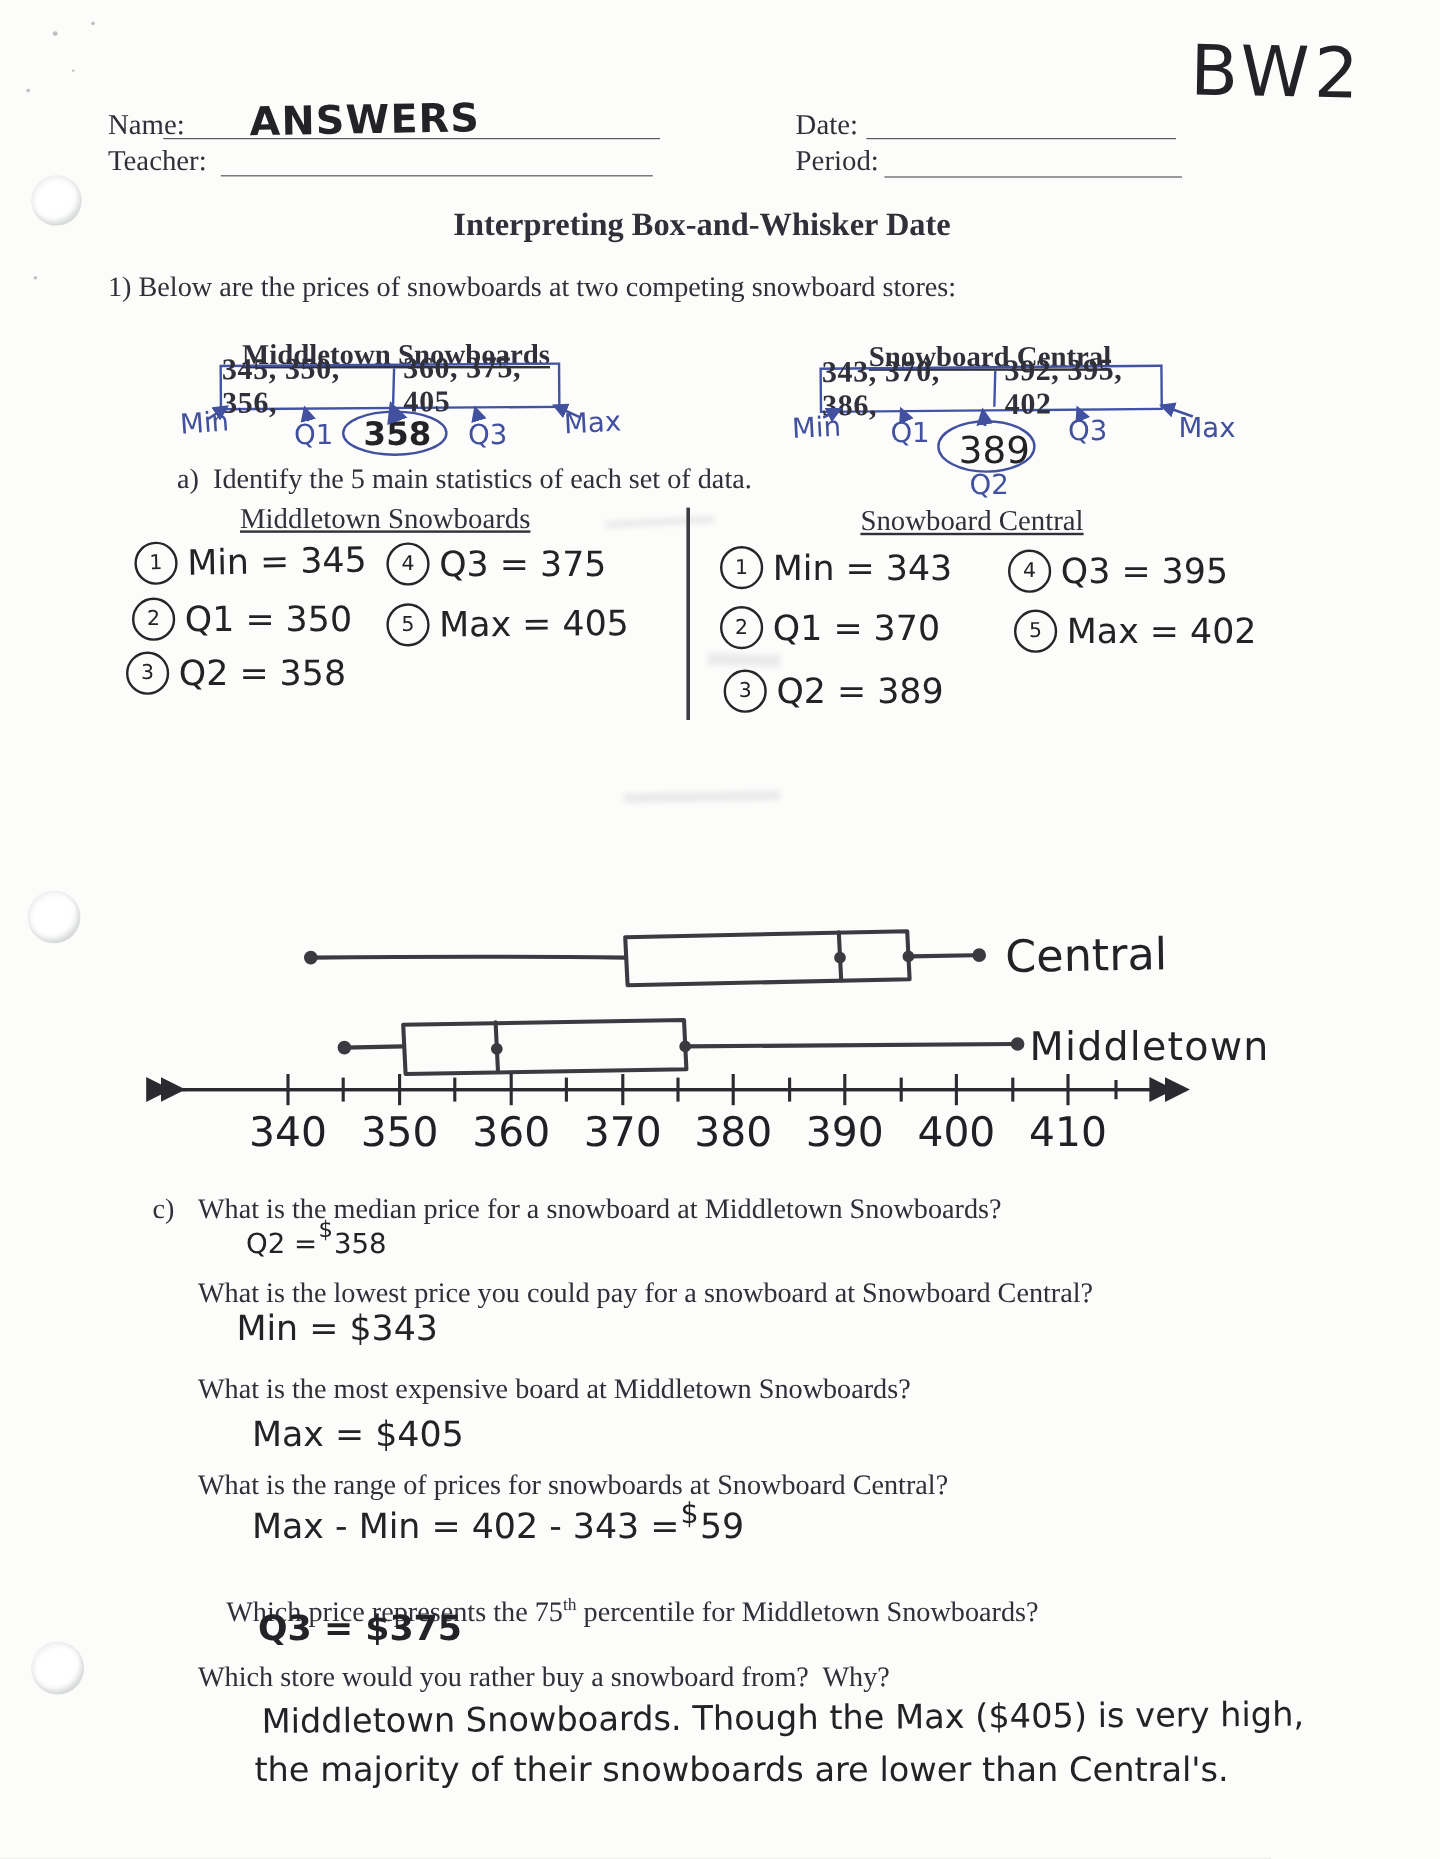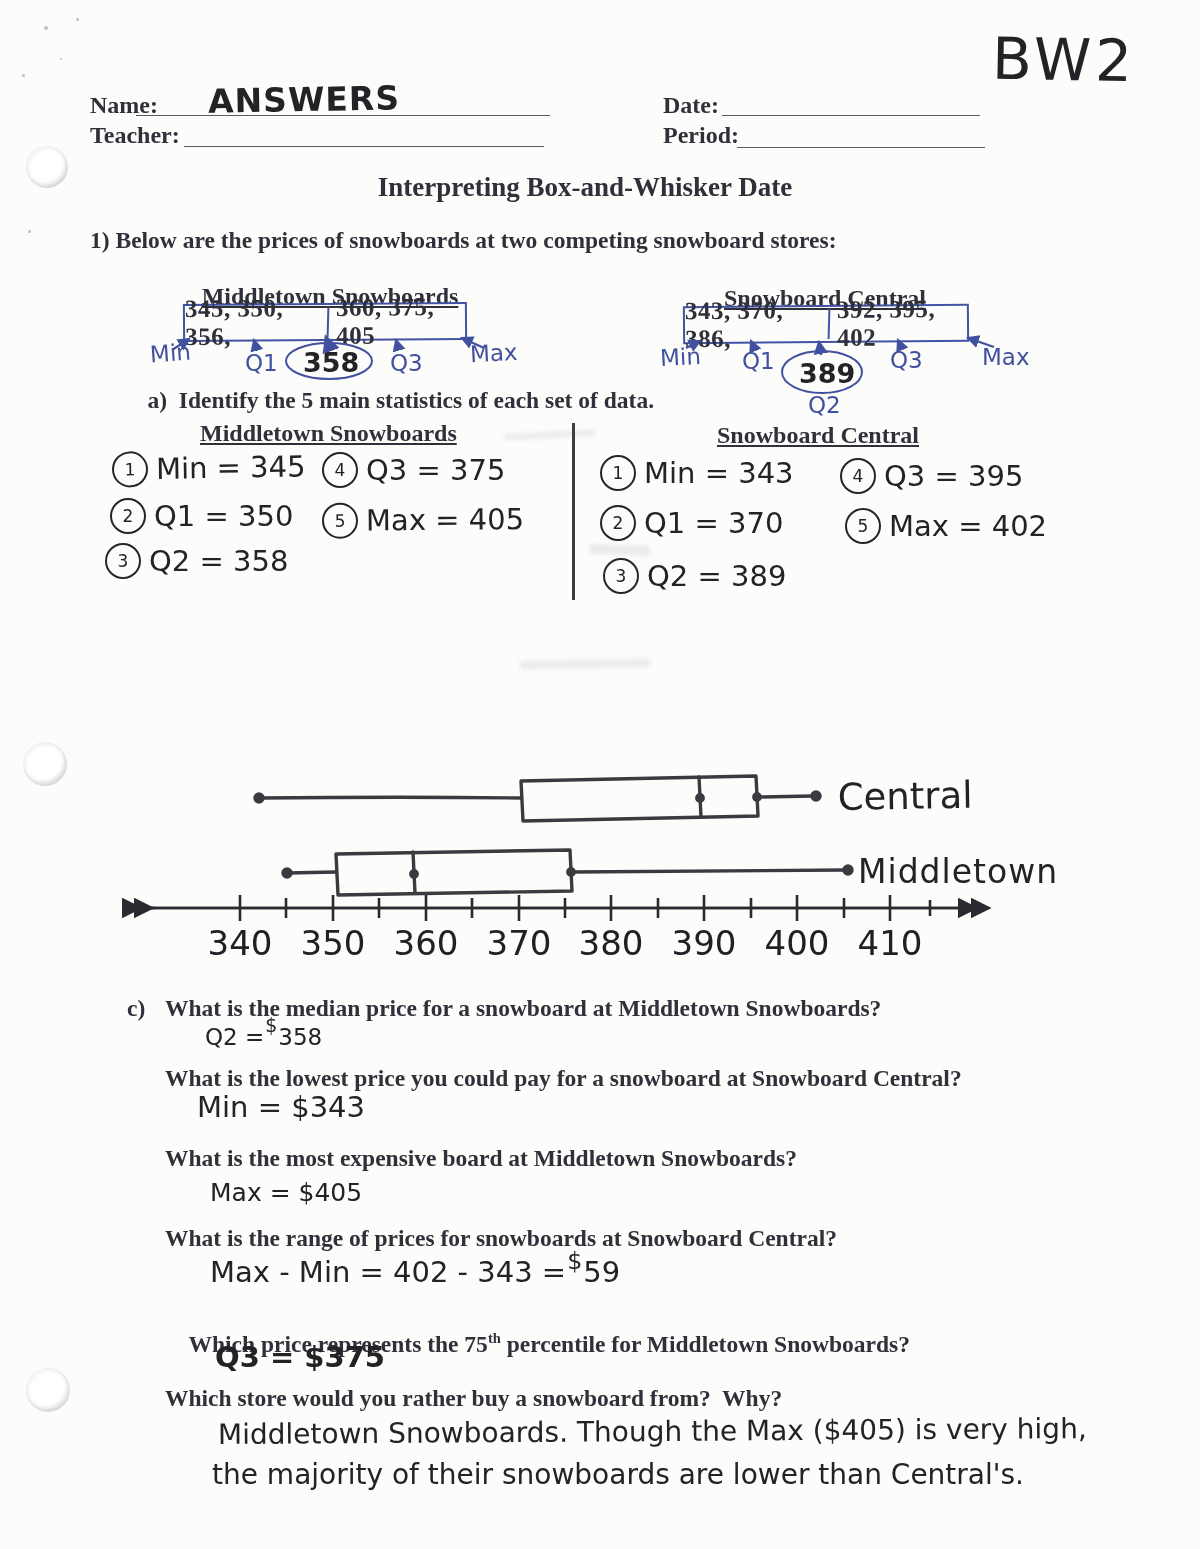--- a/index.html
+++ b/index.html
@@ -1,19 +1,19 @@
 <!DOCTYPE html>
 <html><head>
 <meta charset="utf-8">
 <style>
   html,body{margin:0;padding:0;background:#d8d8d8;}
   .page{position:relative;width:1200px;height:1549px;background:#fcfcfa;overflow:hidden;
         font-family:"Liberation Serif",serif;color:#2e2e36;}
   .abs{position:absolute;}
-  .printed{font-family:"Liberation Serif",serif;color:#30303a;font-weight:bold;}
+  .printed{font-family:"Liberation Serif",serif;color:#30303a;}
   .hw{font-family:"DejaVu Sans",sans-serif;color:#232327;}
   .hw-blue{font-family:"DejaVu Sans",sans-serif;color:#42519f;}
   .u-line{border-bottom:1.6px solid #5a5a60;height:1px;}
   .ds-header{font-weight:bold;text-decoration:underline;text-align:center;font-size:24px;}
   .data-box{display:flex;align-items:center;justify-content:center;gap:7px;
             border:2px solid #4253a5;font-weight:bold;font-size:25px;letter-spacing:.5px;}
   .med-divider{display:inline-block;width:2.5px;height:30px;background:#4253a5;transform:rotate(2deg);}
   .circle-num{display:inline-flex;align-items:center;justify-content:center;
               width:32px;height:32px;border:2.5px solid #26262a;border-radius:50%;
               font-size:17px;font-family:"DejaVu Sans",sans-serif;margin-right:8px;flex:0 0 auto;}
@@ -78,21 +78,21 @@
   <div class="abs hw-blue" style="left:470px;top:340px;font-size:23px;transform:rotate(-3deg);">Max</div>
 
   <div class="abs ds-header printed" style="left:680px;top:285px;width:290px;">Snowboard Central</div>
   <div class="abs data-box printed" style="left:683px;top:305px;width:282px;height:34px;transform:rotate(-0.5deg);">
     <span>343, 370, 386,</span>
     <span class="med-divider"></span>
     <span>392, 395, 402</span>
   </div>
   <div class="abs hw-blue" style="left:660px;top:344px;font-size:23px;transform:rotate(-3deg);">Min</div>
   <div class="abs hw-blue" style="left:742px;top:348px;font-size:23px;">Q1</div>
-  <div class="abs hw" style="left:799px;top:358px;font-size:27px;font-weight:bold;">389</div>
+  <div class="abs hw" style="left:799px;top:358px;font-size:31px;font-weight:normal;">389</div>
   <div class="abs hw-blue" style="left:808px;top:392px;font-size:23px;">Q2</div>
   <div class="abs hw-blue" style="left:890px;top:347px;font-size:23px;">Q3</div>
   <div class="abs hw-blue" style="left:982px;top:344px;font-size:23px;">Max</div>
 
   <svg class="abs" style="left:0;top:0;pointer-events:none;" width="1200" height="500" viewBox="0 0 1200 500">
     <defs>
       <marker id="bluehead" markerWidth="8" markerHeight="8" refX="5" refY="3" orient="auto">
         <path d="M0,0 L6,3 L0,6 Z" fill="#42519f"></path>
       </marker>
     </defs>
@@ -233,21 +233,21 @@
   <div class="abs printed q-text" style="left:127px;top:995px;">c)</div>
   <div class="abs printed q-text" style="left:165px;top:995px;">What is the median price for a snowboard at Middletown Snowboards?</div>
   <div class="abs hw" style="left:205px;top:1024px;font-size:23px;">
     <span>Q2 =</span><span class="sup-d">$</span><span>358</span>
   </div>
 
   <div class="abs printed q-text" style="left:165px;top:1065px;">What is the lowest price you could pay for a snowboard at Snowboard Central?</div>
   <div class="abs hw" style="left:197px;top:1090px;font-size:29px;">Min = $343</div>
 
   <div class="abs printed q-text" style="left:165px;top:1145px;">What is the most expensive board at Middletown Snowboards?</div>
-  <div class="abs hw" style="left:210px;top:1178px;font-size:25px;">Max = $405</div>
+  <div class="abs hw" style="left:210px;top:1178px;font-size:29px;">Max = $405</div>
 
   <div class="abs printed q-text" style="left:165px;top:1225px;">What is the range of prices for snowboards at Snowboard Central?</div>
   <div class="abs hw" style="left:210px;top:1255px;font-size:29px;">
     <span>Max - Min = 402 - 343 =</span><span class="sup-d">$</span><span>59</span>
   </div>
 
   <div class="abs printed q-text" style="left:165px;top:1303px;">
     <span>Which price represents the 75</span><sup>th</sup><span> percentile for Middletown Snowboards?</span>
   </div>
   <div class="abs hw" style="left:215px;top:1340px;font-size:29px;font-weight:bold;">Q3 = $375</div>

